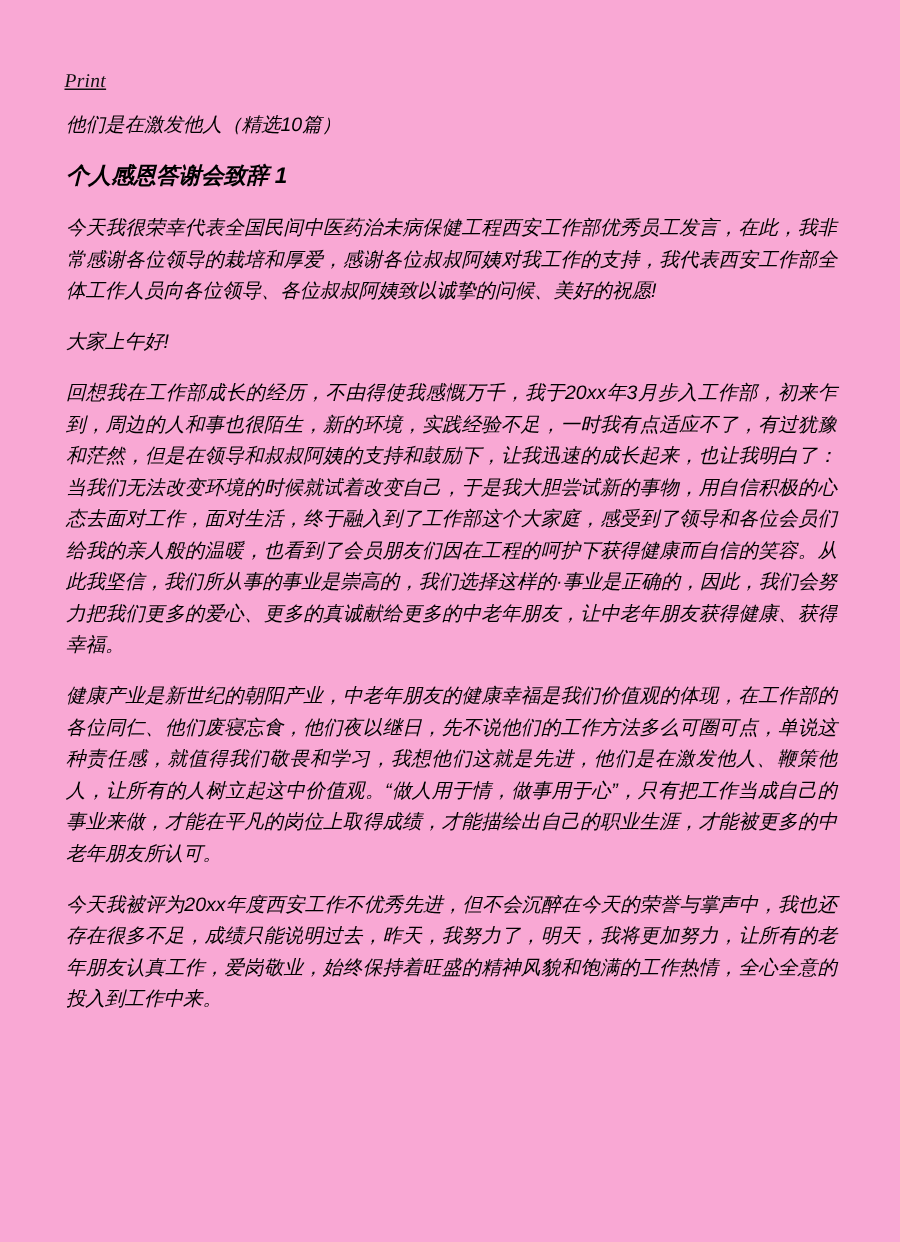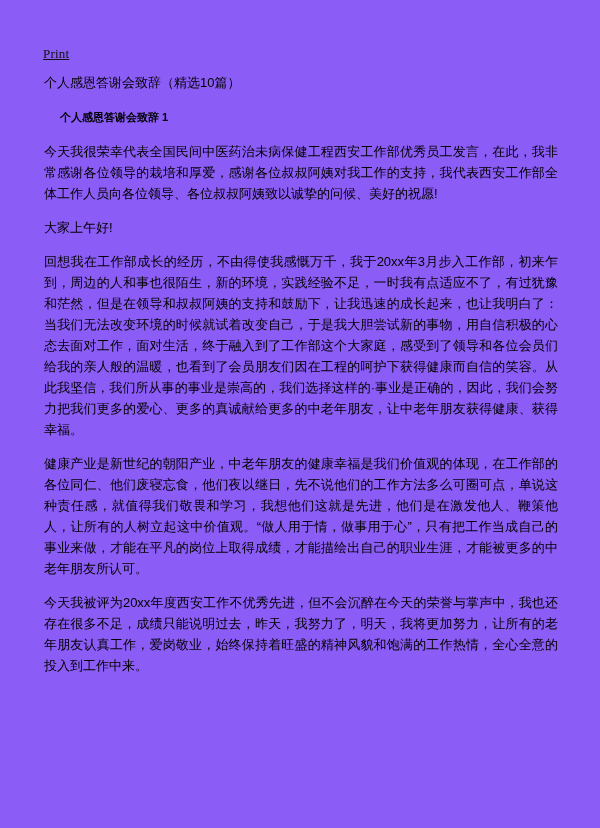--- a/index.html
+++ b/index.html
@@ -11,24 +11,25 @@
     width: 600px;
     height: 828px;
     font-family: "Liberation Sans", "DejaVu Sans", sans-serif;
     color: #000000;
     -webkit-font-smoothing: none;
   }
   .page {
     position: relative;
     width: 600px;
     height: 828px;
-    background: #8b5cf6;
+    background: #f9a8d4;
     box-sizing: border-box;
     padding: 0;
     overflow: hidden;
+    font-style: italic;
   }
   .print-link {
     position: absolute;
     left: 43px;
     top: 46px;
     font-family: "Liberation Serif", "DejaVu Serif", serif;
     font-size: 13px;
     line-height: 16px;
     color: #111111;
     letter-spacing: 0.2px;
@@ -58,39 +59,39 @@
   .para {
     font-size: 13px;
     line-height: 21px;
     margin: 0 0 13px 0;
     text-align: justify;
     text-justify: inter-ideograph;
     color: #000;
     word-break: break-all;
   }
   .section-heading {
-    font-size: 11px;
+    font-size: 15px;
     line-height: 21px;
     font-weight: bold;
-    margin: 0 0 13px 16px;
+    margin: 0 0 13px 0;
     color: #000;
   }
   .para:last-child { margin-bottom: 0; }
 </style>
 </head>
 <body>
 
 <div class="page">
 
   <a class="print-link" href="#">Print</a>
 
   <div class="content">
 
 
-    <p class="subtitle">个人感恩答谢会致辞（精选10篇）</p>
+    <p class="subtitle">他们是在激发他人（精选10篇）</p>
 
 
     <p class="section-heading">个人感恩答谢会致辞 1</p>
 
     <p class="para">今天我很荣幸代表全国民间中医药治未病保健工程西安工作部优秀员工发言，在此，我非常感谢各位领导的栽培和厚爱，感谢各位叔叔阿姨对我工作的支持，我代表西安工作部全体工作人员向各位领导、各位叔叔阿姨致以诚挚的问候、美好的祝愿!</p>
     <p class="para">大家上午好!</p>
     <p class="para">回想我在工作部成长的经历，不由得使我感慨万千，我于20xx年3月步入工作部，初来乍到，周边的人和事也很陌生，新的环境，实践经验不足，一时我有点适应不了，有过犹豫和茫然，但是在领导和叔叔阿姨的支持和鼓励下，让我迅速的成长起来，也让我明白了：当我们无法改变环境的时候就试着改变自己，于是我大胆尝试新的事物，用自信积极的心态去面对工作，面对生活，终于融入到了工作部这个大家庭，感受到了领导和各位会员们给我的亲人般的温暖，也看到了会员朋友们因在工程的呵护下获得健康而自信的笑容。从此我坚信，我们所从事的事业是崇高的，我们选择这样的·事业是正确的，因此，我们会努力把我们更多的爱心、更多的真诚献给更多的中老年朋友，让中老年朋友获得健康、获得幸福。</p>
     <p class="para">健康产业是新世纪的朝阳产业，中老年朋友的健康幸福是我们价值观的体现，在工作部的各位同仁、他们废寝忘食，他们夜以继日，先不说他们的工作方法多么可圈可点，单说这种责任感，就值得我们敬畏和学习，我想他们这就是先进，他们是在激发他人、鞭策他人，让所有的人树立起这中价值观。“做人用于情，做事用于心”，只有把工作当成自己的事业来做，才能在平凡的岗位上取得成绩，才能描绘出自己的职业生涯，才能被更多的中老年朋友所认可。</p>
     <p class="para">今天我被评为20xx年度西安工作不优秀先进，但不会沉醉在今天的荣誉与掌声中，我也还存在很多不足，成绩只能说明过去，昨天，我努力了，明天，我将更加努力，让所有的老年朋友认真工作，爱岗敬业，始终保持着旺盛的精神风貌和饱满的工作热情，全心全意的投入到工作中来。</p>
 

